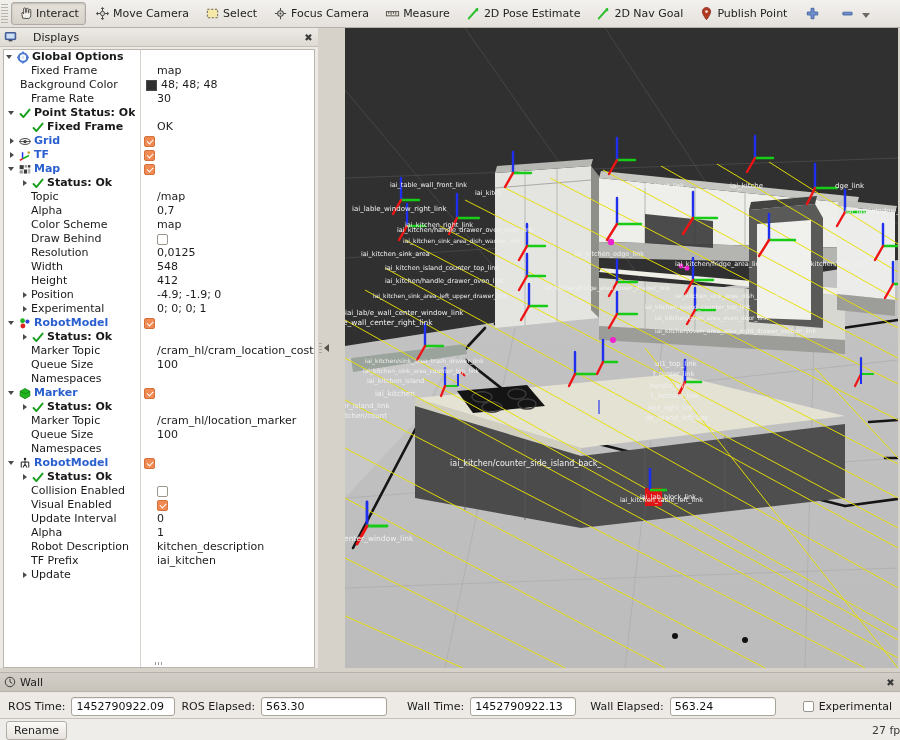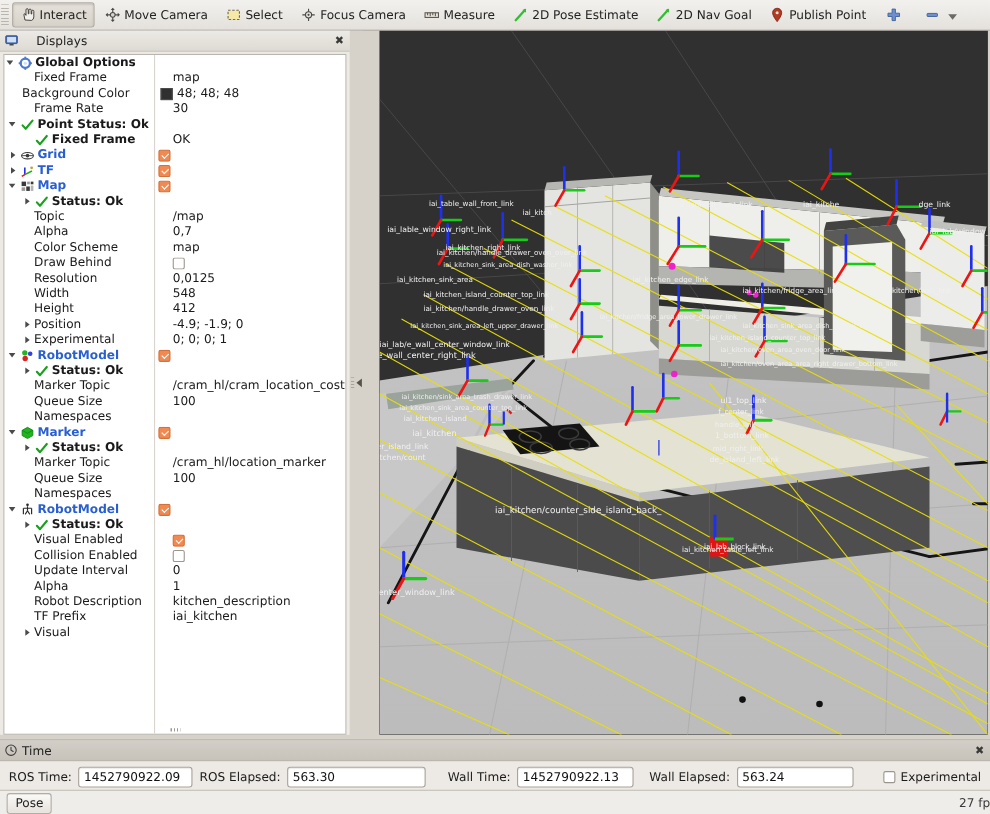--- a/index.html
+++ b/index.html
@@ -613,38 +613,38 @@
               <span class="ico"><svg width="14" height="13" viewBox="0 0 16 16">
         <path d="M2.5 8.6 L6 12.4 L13.6 3.2" stroke="#19a01e" stroke-width="2.4" fill="none" stroke-linecap="round" stroke-linejoin="round"></path>
                 </svg></span>
               <span class="lbl bold">Status: Ok</span>
             </div>
             <div class="tval"></div>
           </div>
           <div class="trow">
             <div class="tname" style="padding-left: 16px;">
               <span class="arrow"></span>
+              <span class="lbl">Collision Enabled</span>
+            </div>
+            <div class="tval">
+              <span class="chk off"></span>
+            </div>
+          </div>
+          <div class="trow">
+            <div class="tname" style="padding-left: 16px;">
+              <span class="arrow"></span>
               <span class="lbl">Visual Enabled</span>
             </div>
             <div class="tval">
               <span class="chk on"></span>
             </div>
           </div>
           <div class="trow">
             <div class="tname" style="padding-left: 16px;">
               <span class="arrow"></span>
-              <span class="lbl">Collision Enabled</span>
-            </div>
-            <div class="tval">
-              <span class="chk off"></span>
-            </div>
-          </div>
-          <div class="trow">
-            <div class="tname" style="padding-left: 16px;">
-              <span class="arrow"></span>
               <span class="lbl">Update Interval</span>
             </div>
             <div class="tval">
               <span>0</span>
             </div>
           </div>
           <div class="trow">
             <div class="tname" style="padding-left: 16px;">
               <span class="arrow"></span>
               <span class="lbl">Alpha</span>
@@ -667,21 +667,21 @@
               <span class="arrow"></span>
               <span class="lbl">TF Prefix</span>
             </div>
             <div class="tval">
               <span>iai_kitchen</span>
             </div>
           </div>
           <div class="trow">
             <div class="tname" style="padding-left: 16px;">
               <span class="arrow closed"></span>
-              <span class="lbl">Visual</span>
+              <span class="lbl">Update</span>
             </div>
             <div class="tval"></div>
           </div>
         </div>
       <div id="tree-resize">
           <i></i>
         </div>
     </div>
 
   </div>
@@ -1058,37 +1058,37 @@
         </g>
     </svg>
   </div>
 
   <div id="time-dock">
     <div id="time-title">
       <svg width="12" height="12" viewBox="0 0 16 16">
         <circle cx="8" cy="8" r="6.3" fill="none" stroke="#3c3c3c" stroke-width="1.3"></circle>
         <path d="M8 4.4 V8 L10.6 9.6" stroke="#3c3c3c" stroke-width="1.3" fill="none" stroke-linecap="round"></path>
       </svg>
-      <span class="ttl">Time</span>
+      <span class="ttl">Wall</span>
       <span class="dock-close">✖</span>
     </div>
     <div id="time-row">
       <span class="tlabel">ROS Time:</span>
       <span class="tinput w-ros">1452790922.09</span>
       <span class="tlabel">ROS Elapsed:</span>
       <span class="tinput w-el">563.30</span>
       <span class="tlabel" style="margin-left:14px;">Wall Time:</span>
       <span class="tinput w-wall">1452790922.13</span>
       <span class="tlabel" style="margin-left:8px;">Wall Elapsed:</span>
       <span class="tinput w-wel">563.24</span>
       <span class="exp-box">
         <span class="chk off"></span>
         <span class="tlabel">Experimental</span>
       </span>
     </div>
   </div>
 
   <div id="statusbar">
-    <span id="reset-btn">Pose</span>
+    <span id="reset-btn">Rename</span>
     <span id="fps">27 fps</span>
   </div>
 
 </div>
 
 </body></html>

